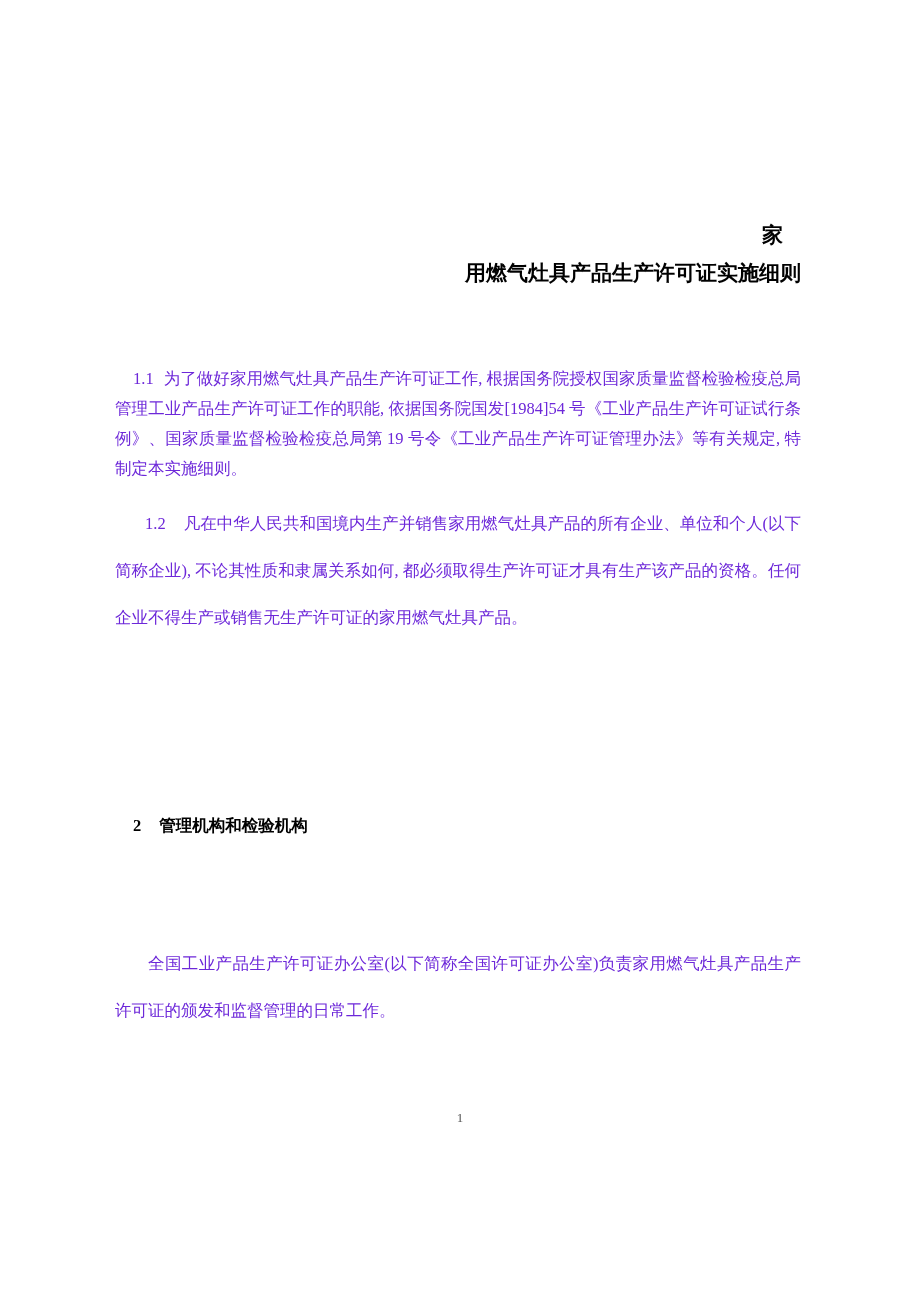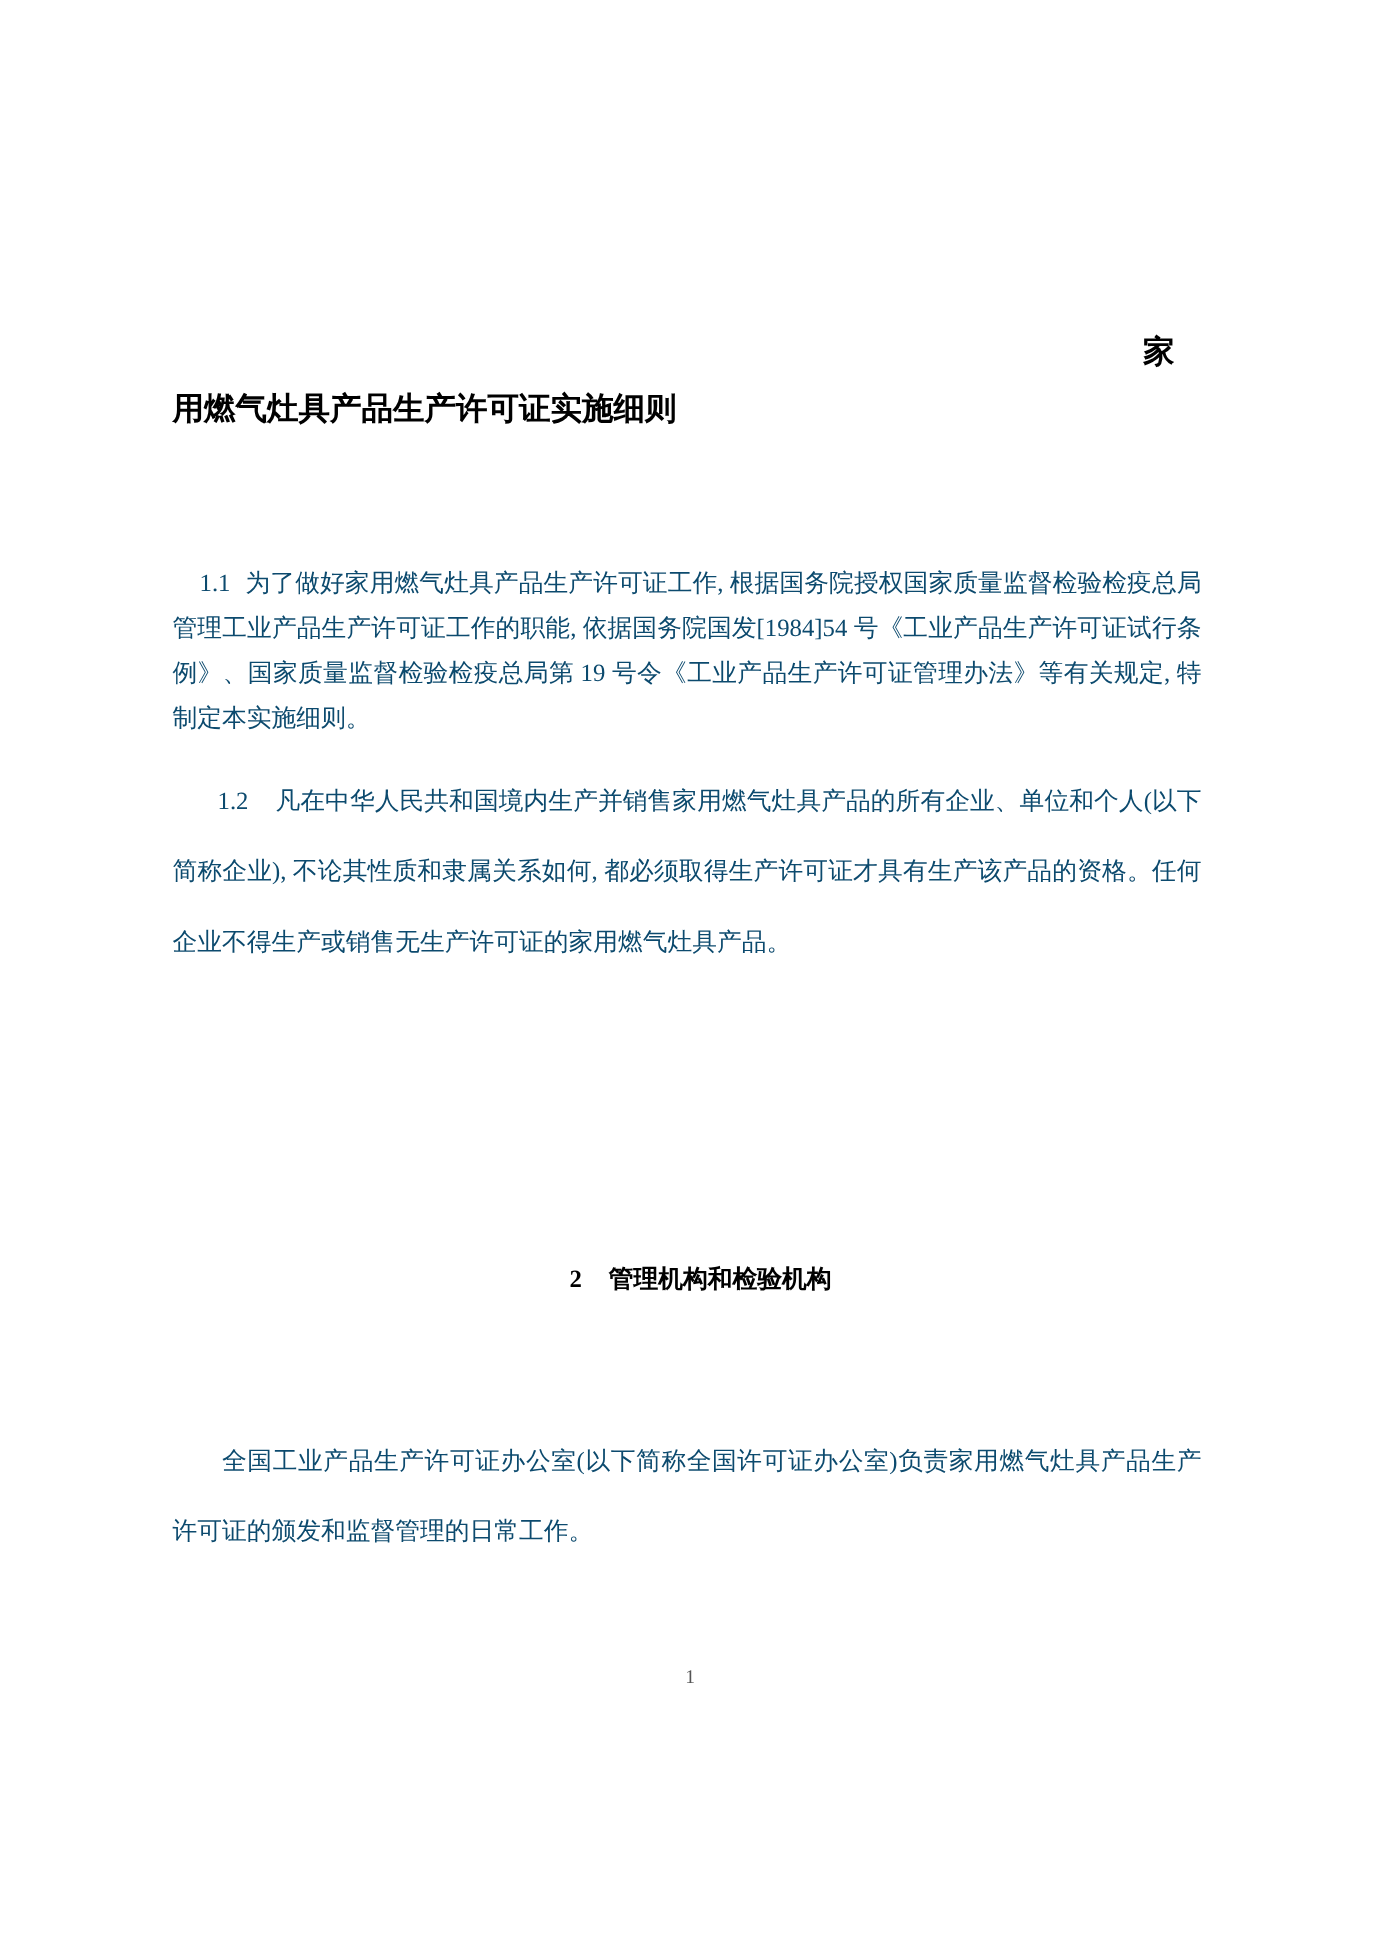--- a/index.html
+++ b/index.html
@@ -41,30 +41,29 @@
     font-size: 21px;
     line-height: 38px;
     color: #000;
     white-space: pre;
   }
   .title-line-1 {
     text-align: right;
     padding-right: 18px;
   }
   .title-line-2 {
-    text-align: left;
+    text-align: right;
   }
 
   
   .body-text {
     font-size: 16.5px;
-    color: #0c4a6e;
+    color: #6d28d9;
     text-align: justify;
     text-justify: inter-ideograph;
-    margin-top: 10px;
   }
 
   .heading {
     font-family: "Liberation Sans", "DejaVu Sans", sans-serif;
     font-weight: bold;
     font-size: 16.5px;
     line-height: 30px;
     white-space: pre;
   }
 
@@ -72,21 +71,21 @@
   .sec1-head { top: 336px; }
   .p11 {
     top: 364px;
     line-height: 30px;
   }
 
   
   .p12 { top: 500px; line-height: 47px; }
   .p13 { top: 641px; line-height: 47px; }
 
-  .sec2-head { top: 838px; text-align: center; }
+  .sec2-head { top: 810px; }
   .p21 { top: 860px; line-height: 37px; }
   .p22 { top: 940px; line-height: 47px; }
   .p23 { top: 1035px; line-height: 47px; }
   .indent-hang { text-indent: 33px; }
 
   .gap-sm { display: inline-block; width: 10px; }
   .gap-md { display: inline-block; width: 18px; }
   .gap-lg { display: inline-block; width: 30px; }
 
   

